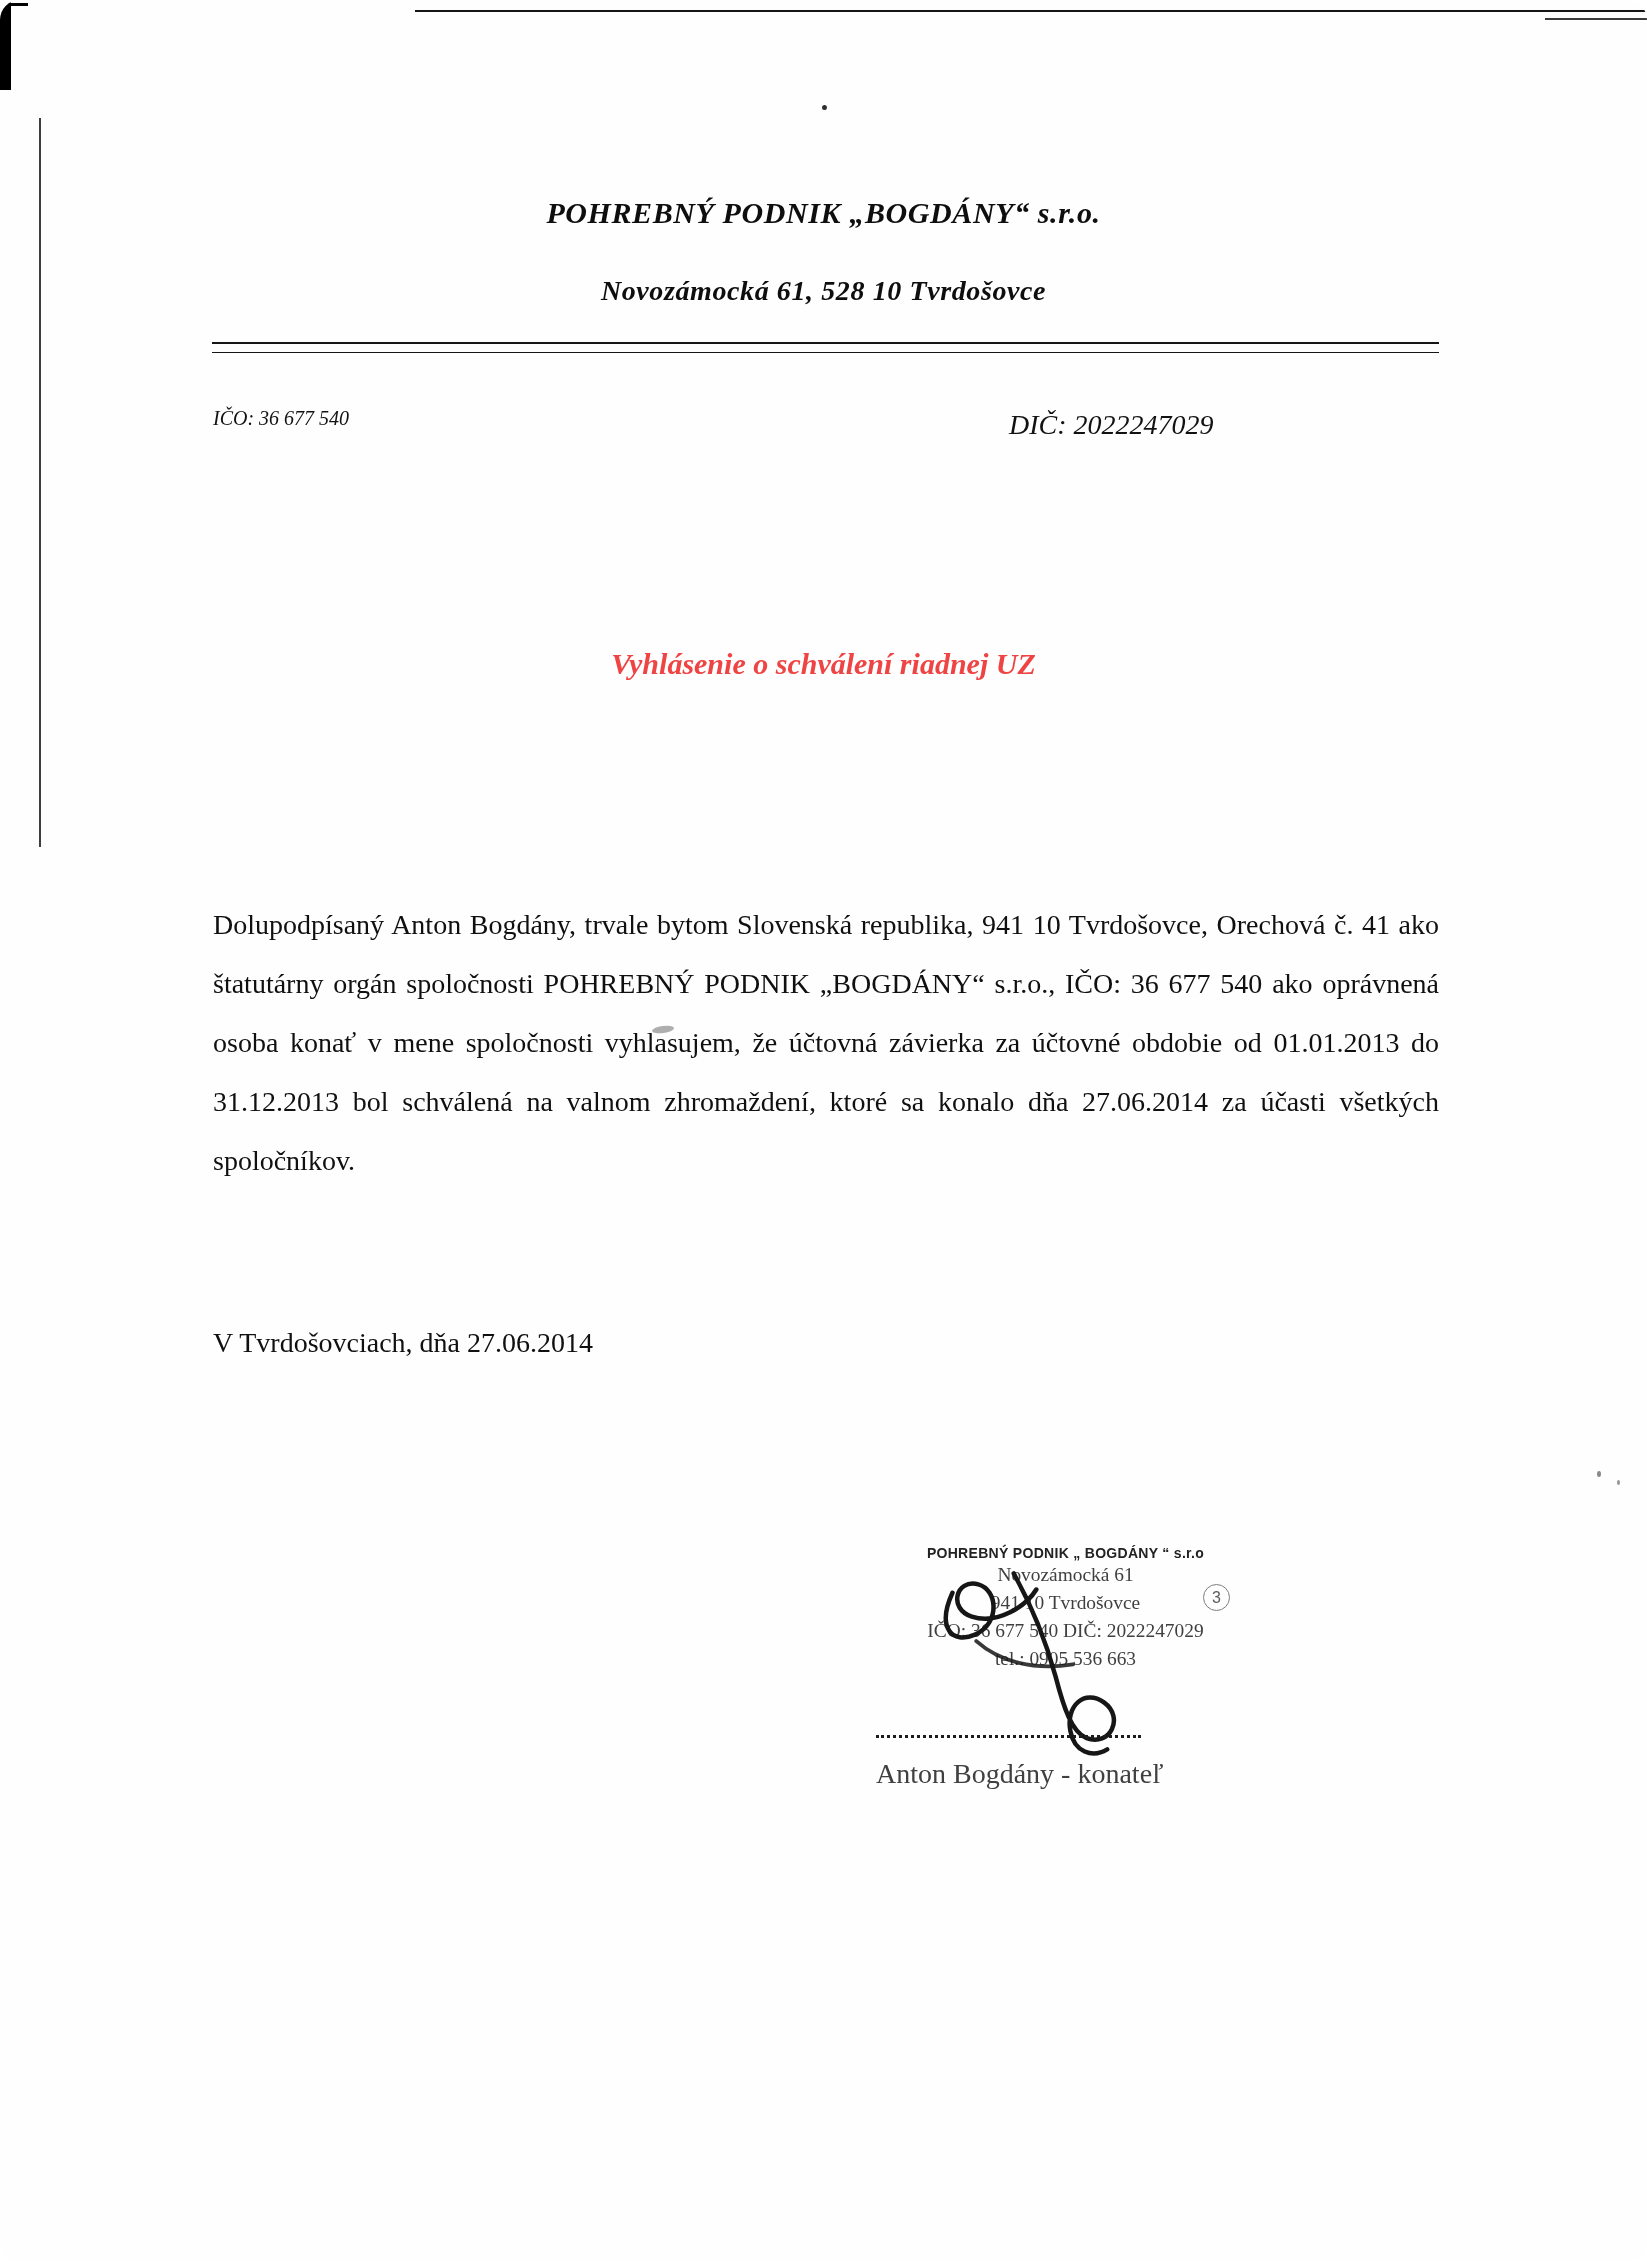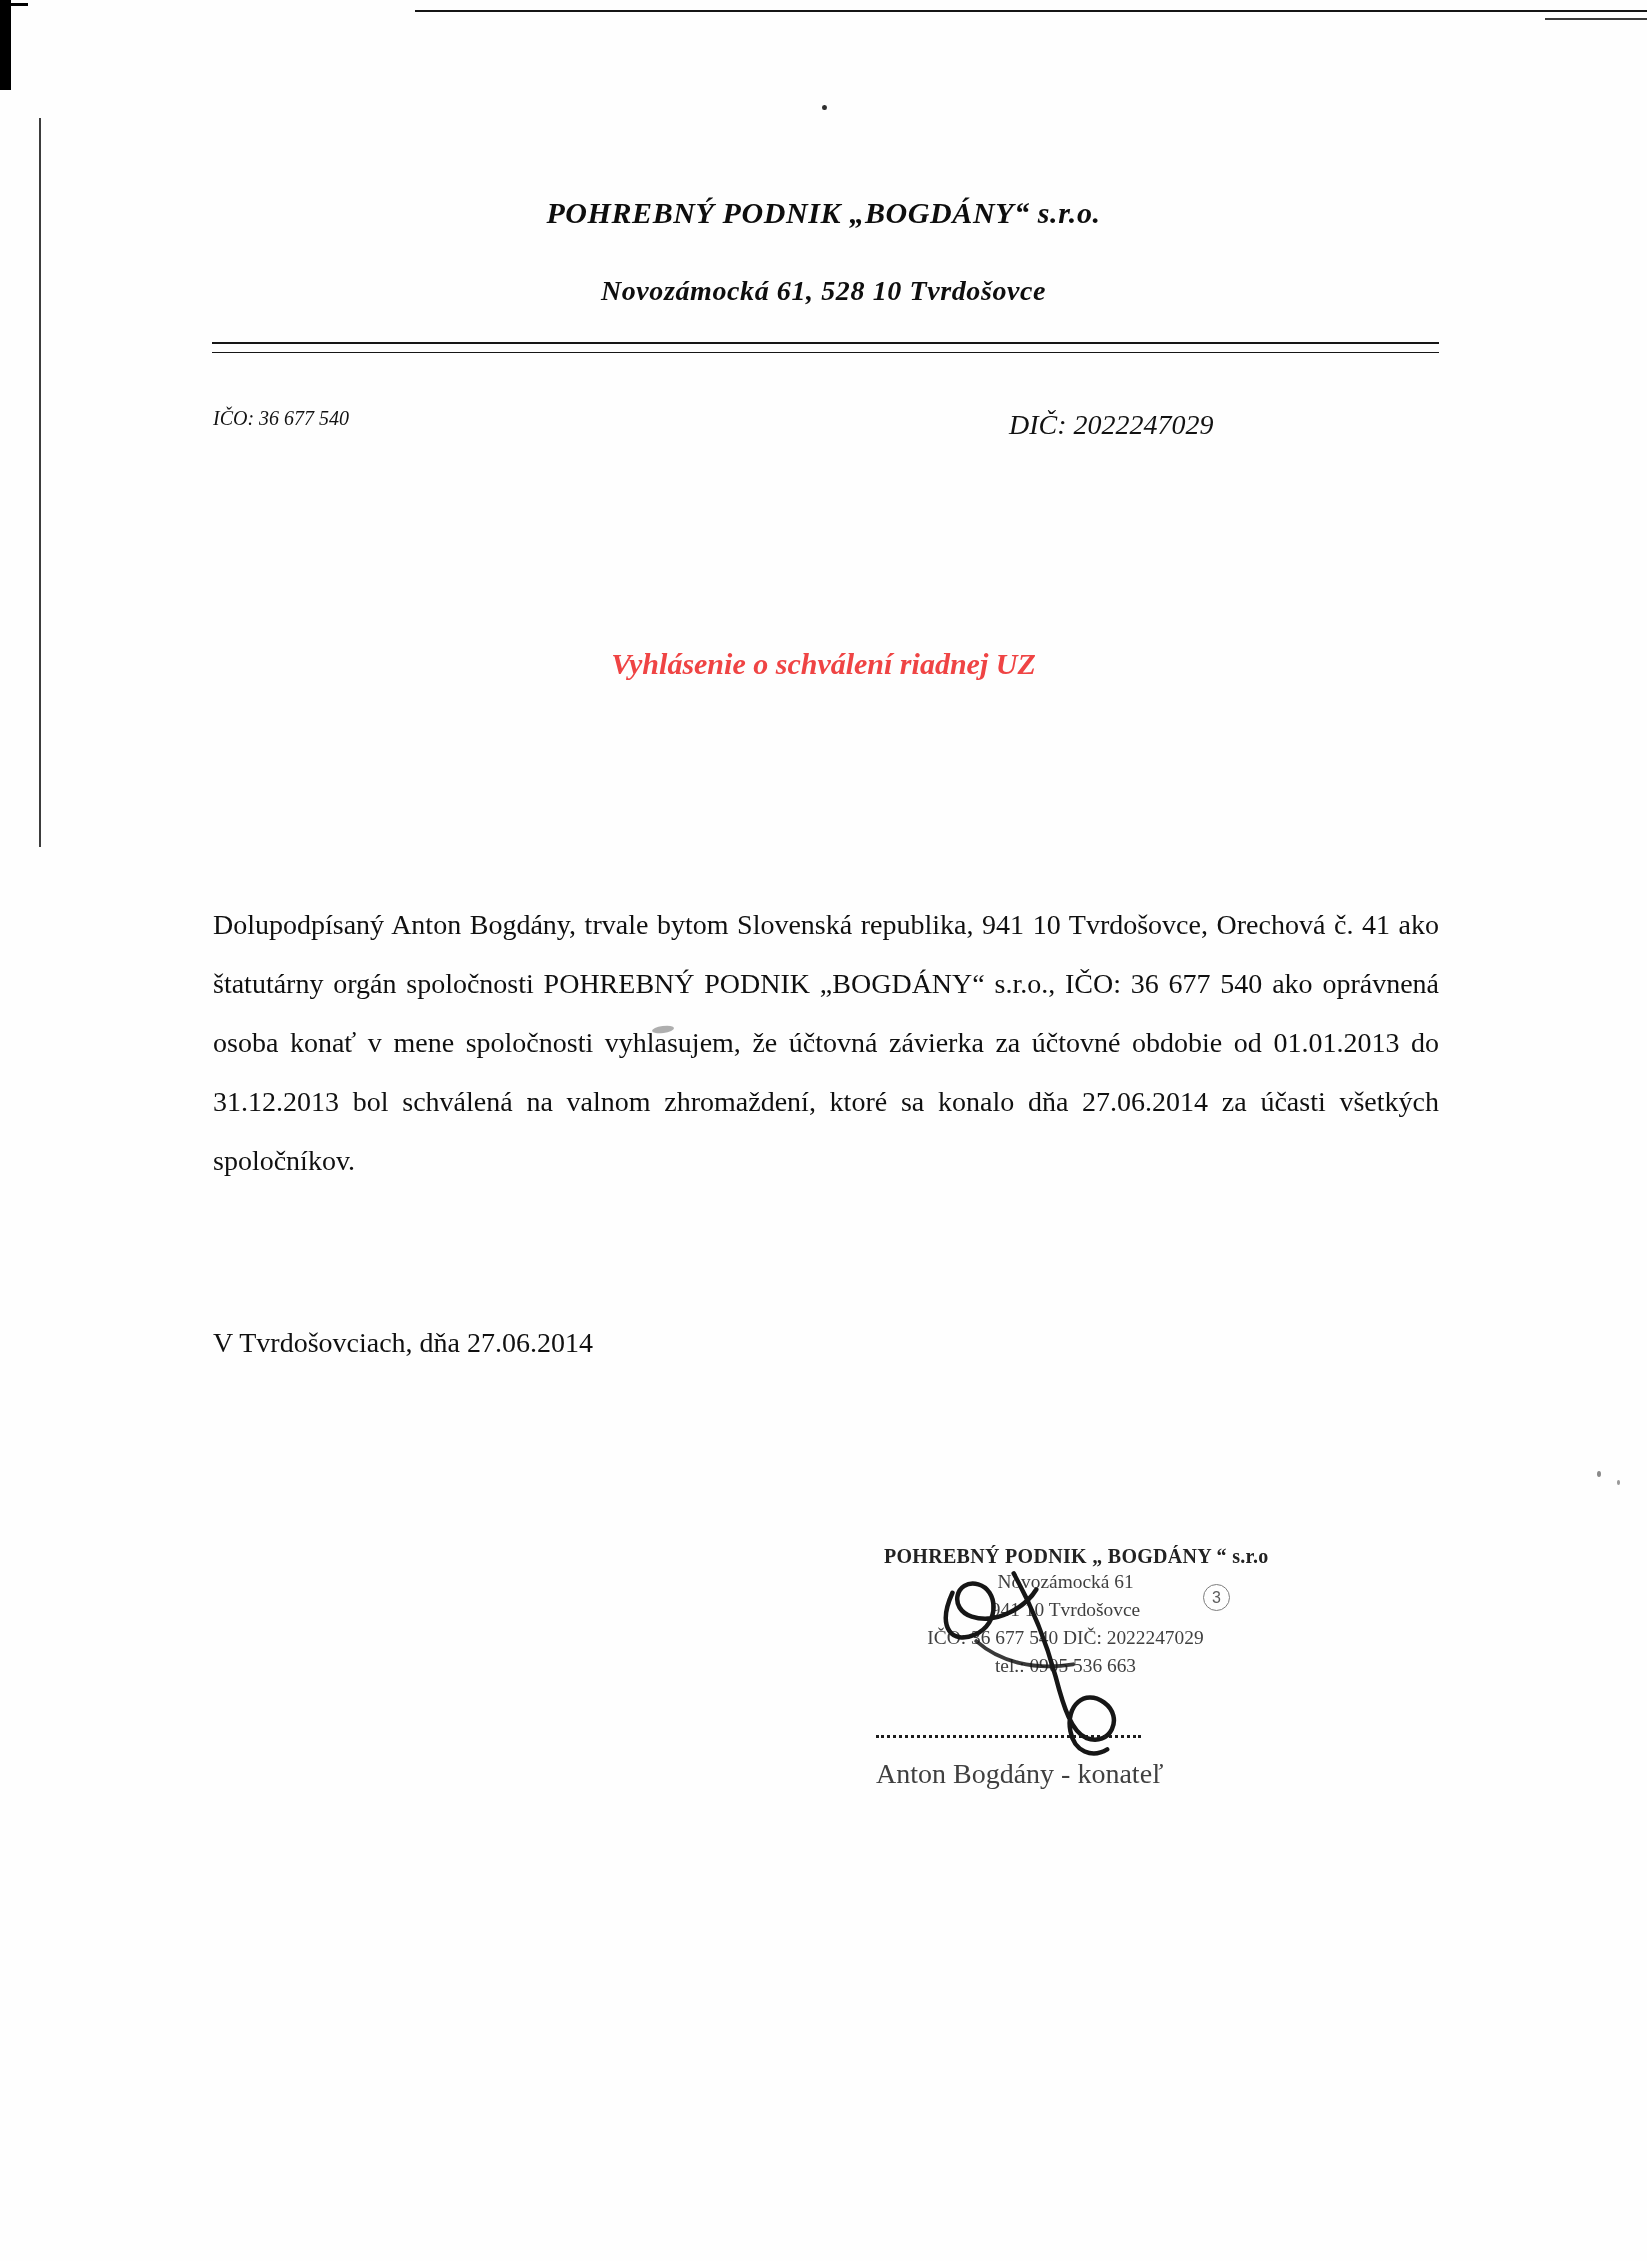--- a/index.html
+++ b/index.html
@@ -6,20 +6,21 @@
   * { margin: 0; padding: 0; box-sizing: border-box; }
   html, body { background: #ffffff; }
   .page {
     position: relative;
     width: 1647px;
     height: 2261px;
     background: #fefefe;
     font-family: "Liberation Serif", "DejaVu Serif", serif;
     color: #121212;
     overflow: hidden;
+    border-radius: 20px;
   }
 
   
   .artifact-top-line   { position: absolute; top: 9.7px; left: 415px; width: 1232px; height: 2.6px; background: #151515; }
   .artifact-top-line2  { position: absolute; top: 18px; left: 1545px; width: 102px; height: 1.9px; background: #3a3a3a; }
   .artifact-corner-mark{ position: absolute; top: 0; left: 0; width: 11px; height: 90px; background: #000; }
   .artifact-corner-hook{ position: absolute; top: 2.6px; left: 11px; width: 17px; height: 3.2px; background: #000; }
   .artifact-left-line  { position: absolute; top: 118px; left: 39px; width: 1.9px; height: 729px; background: #3d3d3d; }
   .artifact-dot-1 { position: absolute; top: 105px; left: 822px; width: 4.5px; height: 5.2px; border-radius: 50%; background: #2e2e2e; }
   .artifact-dot-2 { position: absolute; top: 1471px; left: 1597px; width: 3.9px; height: 5.8px; border-radius: 50%; background: #8a8a8a; }
@@ -68,22 +69,22 @@
   }
   .place-date {
     position: absolute; top: 1327px; left: 213px;
     font-size: 28px;
     color: #101010;
   }
 
   
   .stamp { position: absolute; top: 1545px; left: 884px; width: 363px; text-align: center; color: #3a3a3a; }
   .stamp-line1 {
-    font-family: Liberation Serif, serif;
-    font-size: 20px; font-weight: bold; letter-spacing: 0.3px;
+    font-family: Liberation Sans, sans-serif;
+    font-size: 14px; font-weight: bold; letter-spacing: 0.3px;
     color: #222; white-space: nowrap;
   }
   .stamp-line { font-size: 19.4px; line-height: 28px; color: #3f3f3f; white-space: nowrap; }
   .stamp-badge {
     position: absolute; top: 1584px; left: 1203px;
     width: 27px; height: 27px; border: 1.9px solid #7d7d7d; border-radius: 50%;
     display: flex; align-items: center; justify-content: center;
     font-size: 16px; color: #5c5c5c;
     font-family: "Liberation Sans", sans-serif;
   }

